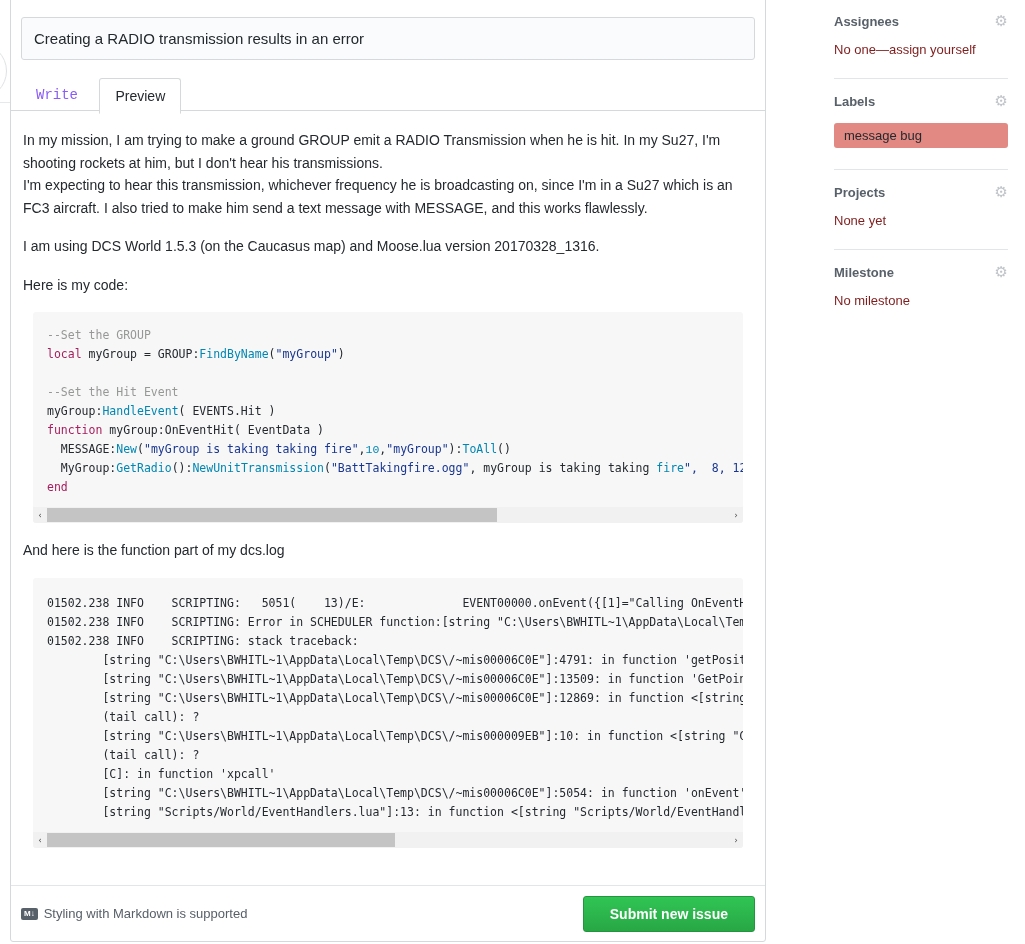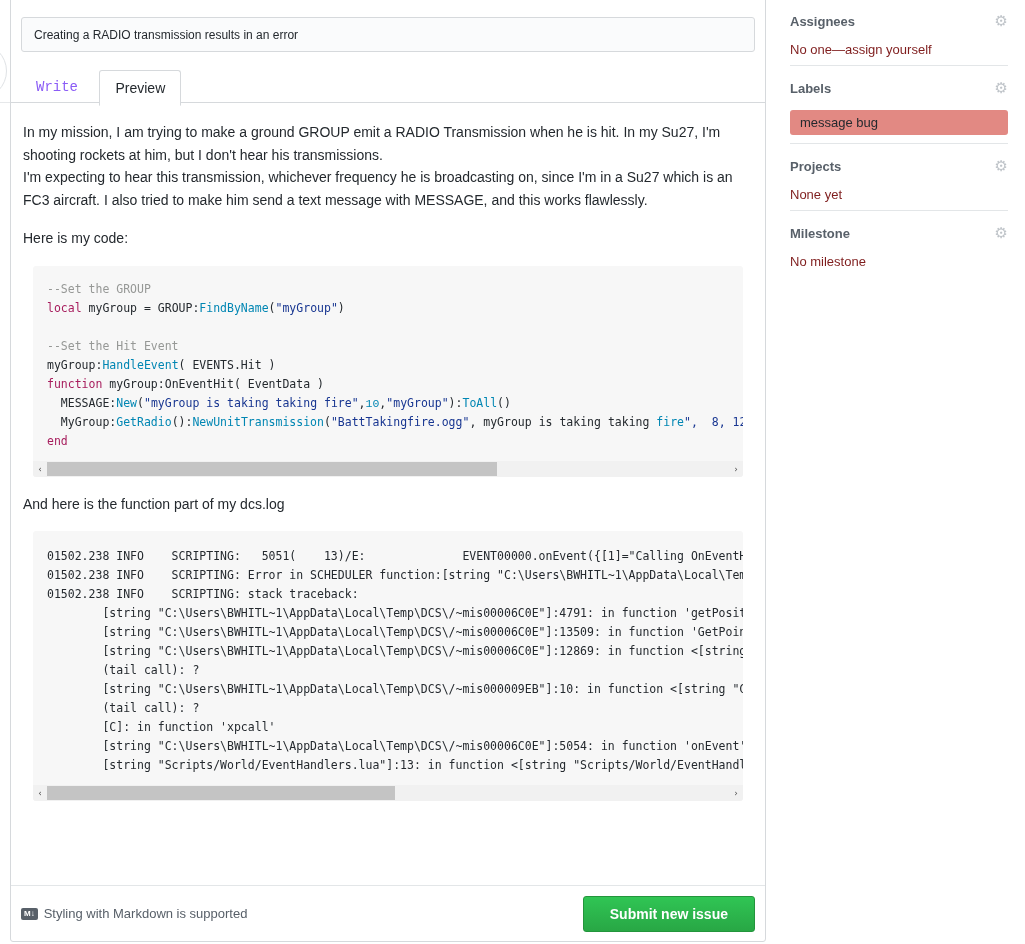--- a/index.html
+++ b/index.html
@@ -6,23 +6,23 @@
   html,body { width:1025px; height:944px; background:#fff; font-family:"Liberation Sans",sans-serif; color:#24292e; overflow:hidden; }
   body { position:relative; }
 
   
   .main-box { position:absolute; left:10px; top:-8px; width:756px; height:950px;
     background:#fff; border:1px solid #d6d9dc; border-radius:3px; }
   .avatar-arc { position:absolute; left:-49px; top:43px; width:56px; height:56px;
     border:1px solid #dfe2e5; border-radius:50%; background:#fff; }
   .tabline-left { position:absolute; left:0; top:102px; width:10px; height:1px; background:#e6e8ea; }
 
-  .title-input { display:block; margin:24px 10px 0 10px; width:734px; height:35px;
+  .title-input { display:block; margin:24px 10px 0 10px; width:734px; height:43px;
     background:#fafbfc; border:1px solid #d6d9dc; border-radius:3px; padding:0 12px;
-    font-size:12px; color:#24292e; font-family:"Liberation Sans",sans-serif; outline:none; }
+    font-size:15px; color:#24292e; font-family:"Liberation Sans",sans-serif; outline:none; }
 
   .tabnav { position:relative; margin-top:16px; height:35px; border-bottom:1px solid #d6d9dc; padding-left:10px; }
   .tab { display:inline-block; padding:8px 15px; font-size:14px; line-height:18px; cursor:pointer; }
   .tab-write { color:#8b5cf6;font-family:Liberation Mono, monospace; }
   .tab-preview { position:relative; top:2px; background:#fff; color:#24292e;
     border:1px solid #d6d9dc; border-bottom-color:#fff; border-radius:3px 3px 0 0; margin-left:2px; }
 
   .preview-body { padding:18px 12px 0 12px; }
   .preview-body p { font-size:14px; line-height:22.5px; margin-bottom:16px; color:#24292e; }
 
@@ -50,21 +50,21 @@
     height:56px; display:flex; align-items:center; padding:0 10px; }
   .md-note { display:flex; align-items:center; color:#586069; font-size:13px; }
   .md-icon { display:inline-block; background:#586069; color:#fff; font-size:8px; font-weight:bold;
     border-radius:2px; padding:2px 3px; margin-right:6px; letter-spacing:0; line-height:8px; }
   .submit-btn { margin-left:auto; background:linear-gradient(#30c554,#28a745); color:#fff;
     border:1px solid #23953c; border-radius:3px; font-size:14px; font-weight:bold;
     padding:9px 26px; cursor:pointer; font-family:"Liberation Sans",sans-serif; }
 
   
   .sidebar { position:absolute; left:790px; top:14px; width:218px; }
-  .side-section { padding-bottom:8px; border-bottom:1px solid #e3e6e8; margin-bottom:15px; }
+  .side-section { padding-bottom:21px; border-bottom:1px solid #e3e6e8; margin-bottom:15px;margin-left:44px; }
   .side-section.last { border-bottom:none; }
   .side-head { display:flex; align-items:center; justify-content:space-between; }
   .side-title { font-size:13px; font-weight:bold; color:#586069; }
   .gear { color:#bfc4c9; font-size:15px; line-height:15px; cursor:pointer; font-family:"DejaVu Sans",sans-serif; }
   .side-empty { margin-top:13px; font-size:13px; color:#7f1d1d; }
   .label-badge { margin-top:14px; border-radius:3px; padding:5px 0 5px 10px; font-size:13px; color:#24292e; cursor:pointer; }
 </style>
 </head>
 <body>
 
@@ -78,20 +78,21 @@
   <div class="tabnav">
     <span class="tab tab-write">Write</span>
     <span class="tab tab-preview">Preview</span>
   </div>
 
   <div class="preview-body">
 
     <p><span>In my mission, I am trying to make a ground GROUP emit a RADIO Transmission when he is hit. In my Su27, I'm shooting rockets at him, but I don't hear his transmissions.</span><br>
     <span>I'm expecting to hear this transmission, whichever frequency he is broadcasting on, since I'm in a Su27 which is an FC3 aircraft. I also tried to make him send a text message with MESSAGE, and this works flawlessly.</span></p>
 
+    <p>I am using DCS World 1.5.3 (on the Caucasus map) and Moose.lua version 20170328_1316.</p>
 
     <p>Here is my code:</p>
 
     <div class="code-block">
       <div class="code-pre"><div><span class="tok-cm">--Set the GROUP</span></div><div><span class="tok-kw">local</span><span> myGroup = GROUP:</span><span class="tok-fn">FindByName</span><span>(</span><span class="tok-st">"myGroup"</span><span>)</span></div><div>&nbsp;</div><div><span class="tok-cm">--Set the Hit Event</span></div><div><span>myGroup:</span><span class="tok-fn">HandleEvent</span><span>( EVENTS.Hit )</span></div><div><span class="tok-kw">function</span><span> myGroup:OnEventHit( EventData )</span></div><div><span>  MESSAGE:</span><span class="tok-fn">New</span><span>(</span><span class="tok-st">"myGroup is taking taking fire"</span><span>,</span><span class="tok-num">10</span><span>,</span><span class="tok-st">"myGroup"</span><span>):</span><span class="tok-fn">ToAll</span><span>()</span></div><div><span>  MyGroup:</span><span class="tok-fn">GetRadio</span><span>():</span><span class="tok-fn">NewUnitTransmission</span><span>(</span><span class="tok-st">"BattTakingfire.ogg"</span><span>, myGroup is taking taking </span><span class="tok-fn">fire</span><span class="tok-st">",  8, 122</span></div><div><span class="tok-kw">end</span></div></div>
       <div class="hscrollbar">
         <span class="scroll-arrow">‹</span>
         <span class="scroll-track">
             <span class="scroll-thumb thumb-1"></span>
           </span>

